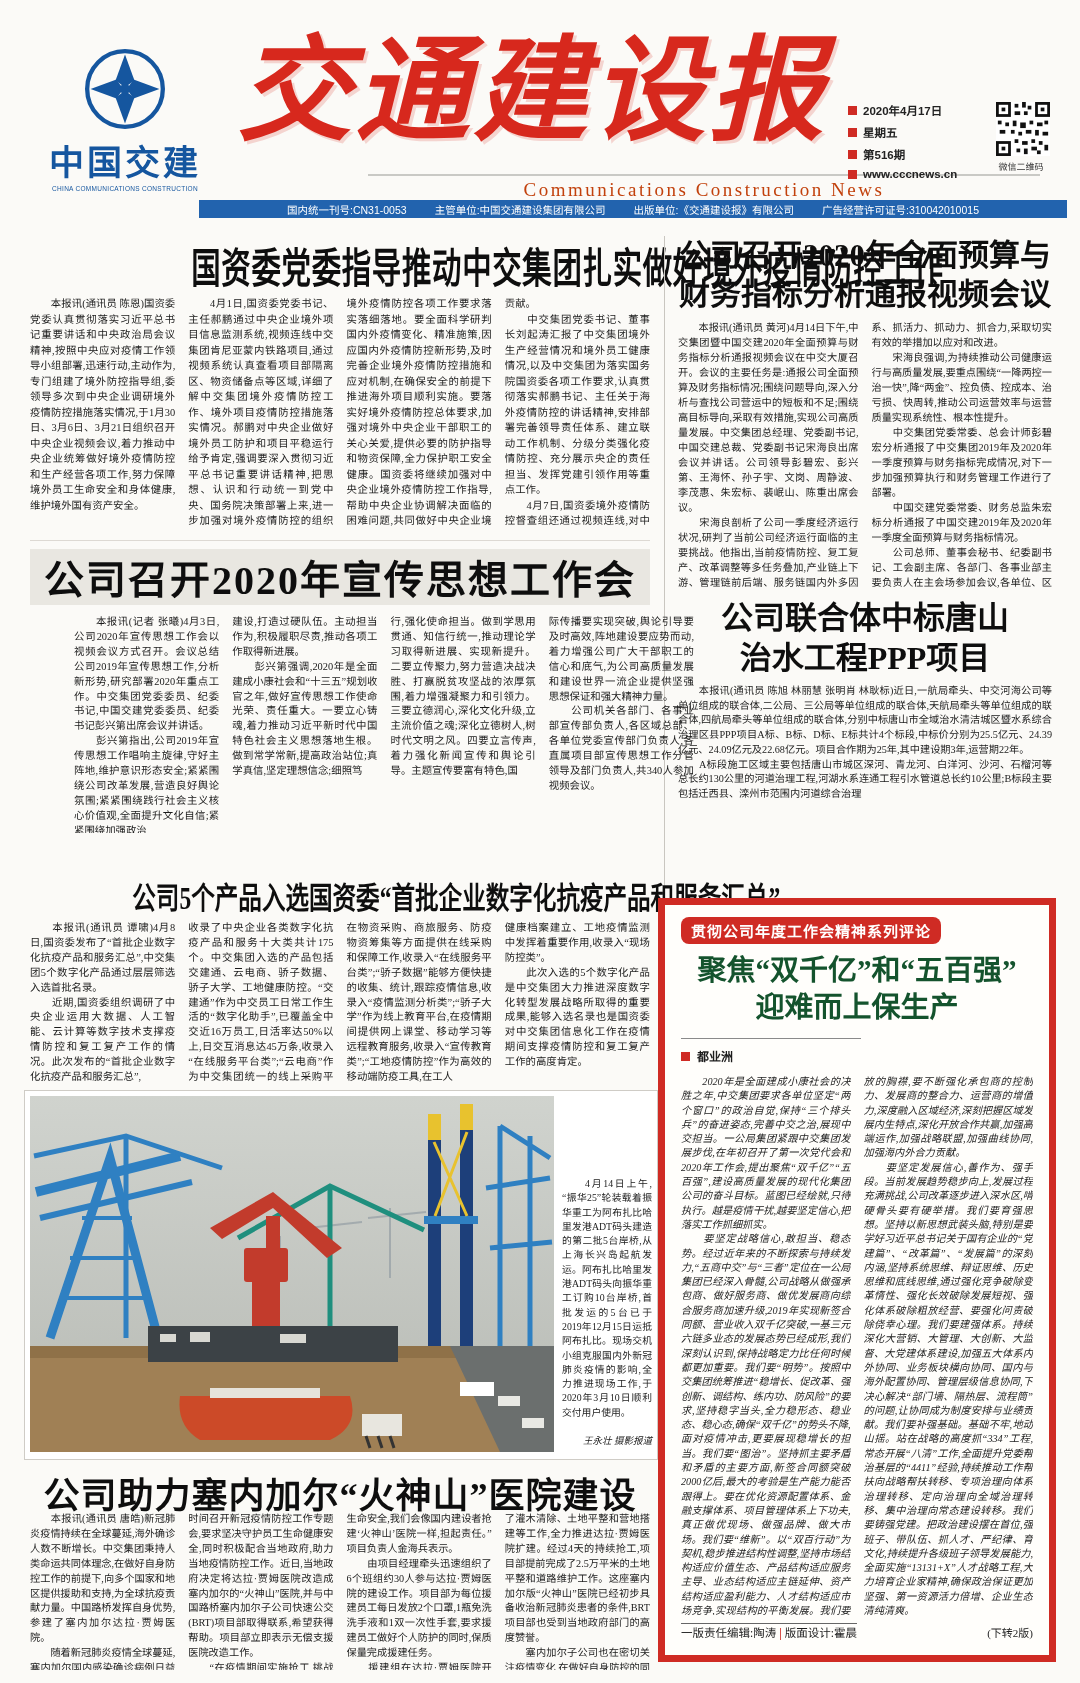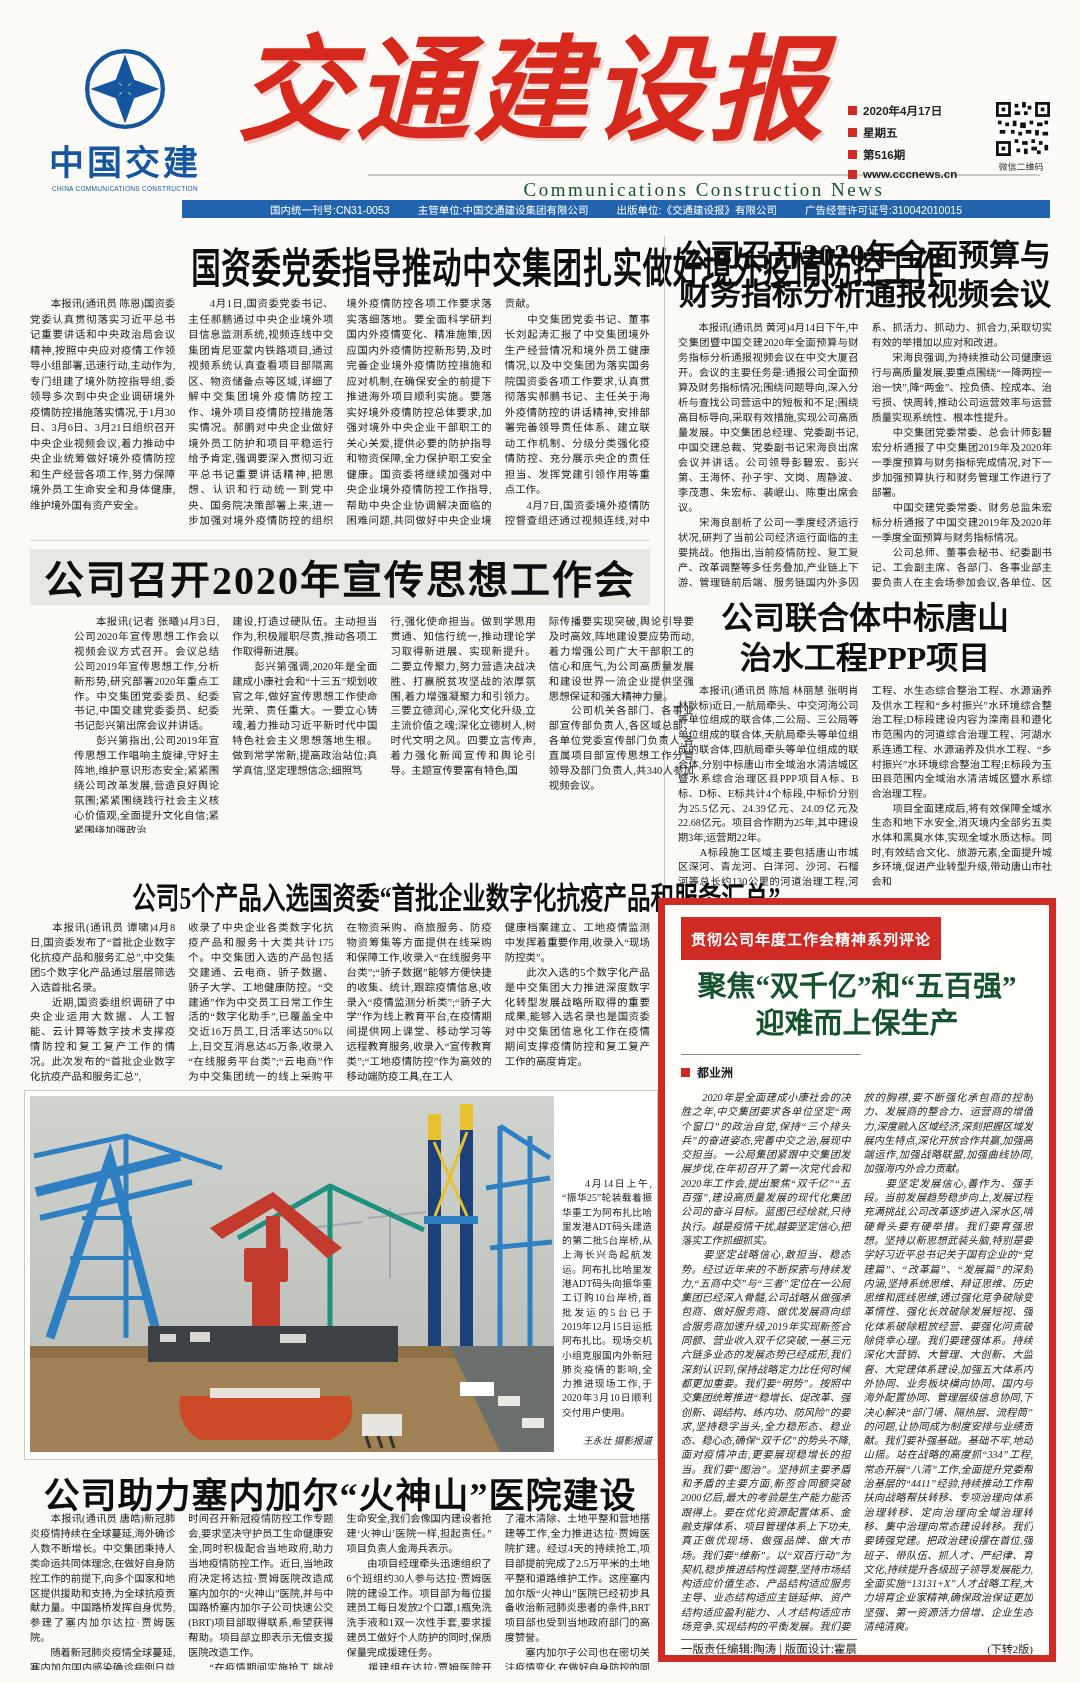--- a/index.html
+++ b/index.html
@@ -8,30 +8,30 @@
   .abs{position:absolute;}
   
   .logo-box{left:36px;top:46px;width:178px;text-align:center;}
   .logo-svg{width:86px;height:86px;display:block;margin:0 auto 2px;}
   .logo-cn{font-size:35px;font-weight:bold;color:#15569f;letter-spacing:3px;font-family:"Liberation Sans",sans-serif;}
   .logo-en{font-size:6.5px;color:#15569f;letter-spacing:0.3px;font-family:"Liberation Sans",sans-serif;}
   .paper-title{left:205px;top:22px;width:655px;text-align:center;font-size:114px;font-weight:bold;font-style:italic;
       color:#d7281d;letter-spacing:4px;line-height:1.2;font-family:"DejaVu Serif",serif;
       text-shadow:3px 3px 0 rgba(215,40,29,0.18);}
   .subtitle{left:368px;top:174px;width:672px;border-top:2px solid #c9c9c5;padding-top:3px;text-align:center;
-      font-size:19px;color:#14532d;letter-spacing:2.5px;}
+      font-size:19px;color:#c2410c;letter-spacing:2.5px;}
   .issue-box{left:848px;top:102px;width:206px;height:96px;}
   .issue-rows{width:138px;display:flex;flex-direction:column;gap:6px;}
   .issue-row{display:flex;align-items:center;gap:6px;font-size:11.5px;font-weight:bold;color:#222;
       font-family:"Liberation Sans",sans-serif;white-space:nowrap;}
   .red-sq{width:9px;height:9px;background:#cf2b24;flex:none;}
   .qr{position:absolute;right:4px;top:0px;width:54px;height:54px;}
   .qr-caption{position:absolute;right:-2px;top:58px;width:70px;text-align:center;font-size:9px;color:#333;}
   
-  .info-bar{left:182px;top:200px;width:868px;height:18px;background:#2263ae;color:#fff;display:flex;
+  .info-bar{left:199px;top:200px;width:868px;height:18px;background:#2263ae;color:#fff;display:flex;
       align-items:center;justify-content:center;gap:28px;font-size:10.5px;font-family:"Liberation Sans",sans-serif;white-space:nowrap;}
   
   .hl-line{display:block;text-align:center;white-space:nowrap;}
   .hl-inner{display:inline-block;font-weight:bold;color:#0e0e0e;}
   .a1-headline{left:30px;top:234px;width:620px;}
   .a1-headline .hl-inner{font-size:42px;transform:scaleX(0.70);transform-origin:center;letter-spacing:1px;}
   .a3-band{left:30px;top:549px;width:620px;height:56px;background:#e9e7e1;display:flex;align-items:center;justify-content:center;}
   .a3-band .hl-inner{font-size:40px;letter-spacing:2px;}
   .a4-headline{left:30px;top:873px;width:620px;}
   .a4-headline .hl-inner{font-size:31px;transform:scaleX(0.76);transform-origin:center;}
@@ -60,22 +60,22 @@
   .divider-v{left:664px;top:236px;width:1px;height:650px;background:#c9c6c0;}
   
   .photo-box{left:24px;top:1090px;width:632px;height:368px;border:1px solid #cfccc6;background:#fff;}
   .photo-svg{position:absolute;left:5px;top:5px;width:524px;height:356px;}
   .photo-caption{position:absolute;left:537px;top:86px;width:90px;height:254px;font-size:9.8px;line-height:14.3px;
       text-align:justify;white-space:pre-line;overflow:hidden;}
   .photo-credit{position:absolute;left:527px;top:342px;width:100px;text-align:right;font-size:9.5px;font-style:italic;color:#222;}
   
   .editorial-box{left:658px;top:898px;width:398px;height:764px;border:7px solid #cf2b24;background:#fffefb;
       box-sizing:border-box;padding:12px 16px 10px;}
-  .ed-kicker{display:inline-block;background:#cf2b24;color:#fff;font-size:15px;font-weight:bold;padding:11px 10px;
-      letter-spacing:1px;font-family:"Liberation Sans",sans-serif;}
+  .ed-kicker{display:inline-block;background:#cf2b24;color:#fff;font-size:15px;font-weight:bold;padding:3px 10px;
+      letter-spacing:1px;font-family:"Liberation Sans",sans-serif;border-radius:8px;}
   .ed-h{text-align:center;font-weight:bold;font-size:29px;line-height:37px;color:#14532d;}
   .ed-h1{margin-top:8px;}
   .ed-author-rule{width:180px;height:1px;background:#8a8a8a;margin:12px 0 8px;}
   .ed-author{display:flex;align-items:center;gap:7px;font-size:12px;font-weight:bold;}
   .ed-cols{display:flex;gap:13px;height:540px;margin-top:10px;}
   .ed-col{flex:1;font-size:10.2px;line-height:14.3px;font-style:italic;text-align:justify;
       white-space:pre-line;overflow:hidden;color:#222;}
   .ed-foot{display:flex;justify-content:space-between;align-items:flex-end;margin-top:8px;}
   .ed-editor{border-top:1px solid #666;font-size:11.5px;white-space:nowrap;}
   .pipe{color:#cf2b24;font-weight:bold;padding:0 3px;}
@@ -220,22 +220,20 @@
 　　公司机关各部门、各事业部宣传部负责人,各区域总部、各单位党委宣传部门负责人,各直属项目部宣传思想工作分管领导及部门负责人,共340人参加视频会议。</div>
   </div>
 
   <div class="abs a5-headline">
     <span class="hl-line"><span class="hl-inner">公司联合体中标唐山</span></span>
     <span class="hl-line"><span class="hl-inner">治水工程PPP项目</span></span>
   </div>
   <div class="abs a5-cols ncols">
     <div class="ncol">　　本报讯(通讯员 陈旭 林丽慧 张明肖 林耿标)近日,一航局牵头、中交河海公司等单位组成的联合体,二公局、三公局等单位组成的联合体,天航局牵头等单位组成的联合体,四航局牵头等单位组成的联合体,分别中标唐山市全域治水清洁城区暨水系综合治理区县PPP项目A标、B标、D标、E标共计4个标段,中标价分别为25.5亿元、24.39亿元、24.09亿元及22.68亿元。项目合作期为25年,其中建设期3年,运营期22年。
 　　A标段施工区域主要包括唐山市城区深河、青龙河、白洋河、沙河、石榴河等总长约130公里的河道治理工程,河湖水系连通工程引水管道总长约10公里;B标段主要包括迁西县、滦州市范围内河道综合治理</div>
-    <div class="ncol">工程、水生态综合整治工程、水源涵养及供水工程和“乡村振兴”水环境综合整治工程;D标段建设内容为滦南县和遵化市范围内的河道综合治理工程、河湖水系连通工程、水源涵养及供水工程、“乡村振兴”水环境综合整治工程;E标段为玉田县范围内全域治水清洁城区暨水系综合治理工程。
-　　项目全面建成后,将有效保障全域水生态和地下水安全,消灭境内全部劣五类水体和黑臭水体,实现全域水质达标。同时,有效结合文化、旅游元素,全面提升城乡环境,促进产业转型升级,带动唐山市社会和</div>
   </div>
 
   <div class="abs a4-headline hl-line">
     <span class="hl-inner">公司5个产品入选国资委“首批企业数字化抗疫产品和服务汇总”</span>
   </div>
   <div class="abs a4-cols ncols">
     <div class="ncol">　　本报讯(通讯员 谭啸)4月8日,国资委发布了“首批企业数字化抗疫产品和服务汇总”,中交集团5个数字化产品通过层层筛选入选首批名录。
 　　近期,国资委组织调研了中央企业运用大数据、人工智能、云计算等数字技术支撑疫情防控和复工复产工作的情况。此次发布的“首批企业数字化抗疫产品和服务汇总”,</div>
     <div class="ncol">收录了中央企业各类数字化抗疫产品和服务十大类共计175个。中交集团入选的产品包括交建通、云电商、骄子数据、骄子大学、工地健康防控。“交建通”作为中交员工日常工作生活的“数字化助手”,已覆盖全中交近16万员工,日活率达50%以上,日交互消息达45万条,收录入“在线服务平台类”;“云电商”作为中交集团统一的线上采购平台,</div>
     <div class="ncol">在物资采购、商旅服务、防疫物资筹集等方面提供在线采购和保障工作,收录入“在线服务平台类”;“骄子数据”能够方便快捷的收集、统计,跟踪疫情信息,收录入“疫情监测分析类”;“骄子大学”作为线上教育平台,在疫情期间提供网上课堂、移动学习等远程教育服务,收录入“宣传教育类”;“工地疫情防控”作为高效的移动端防疫工具,在工人</div>

